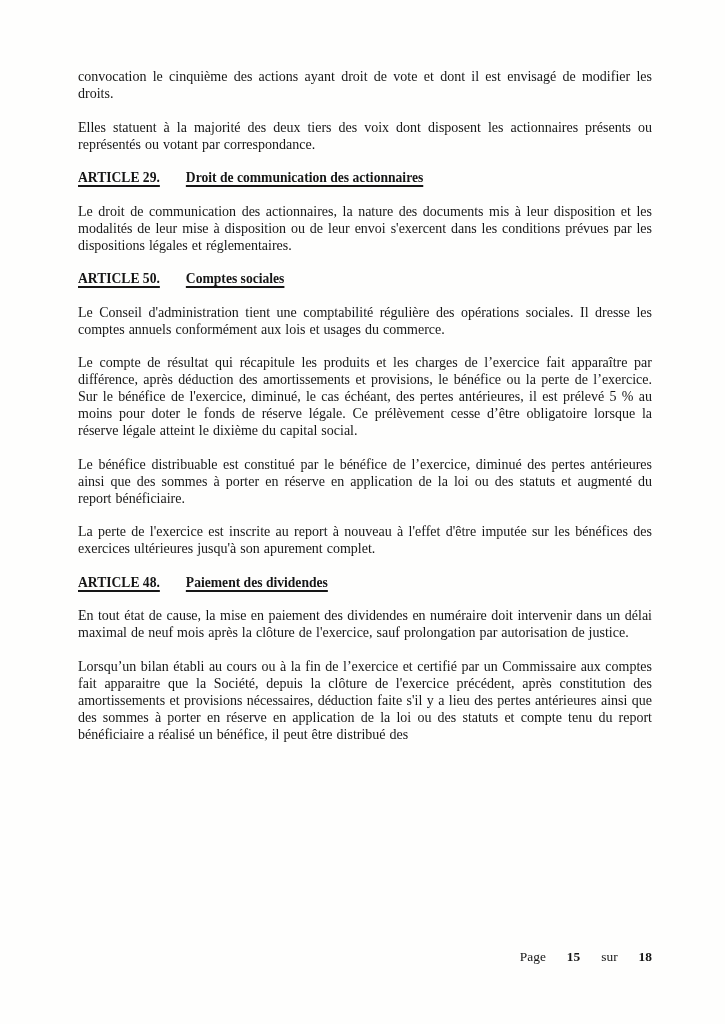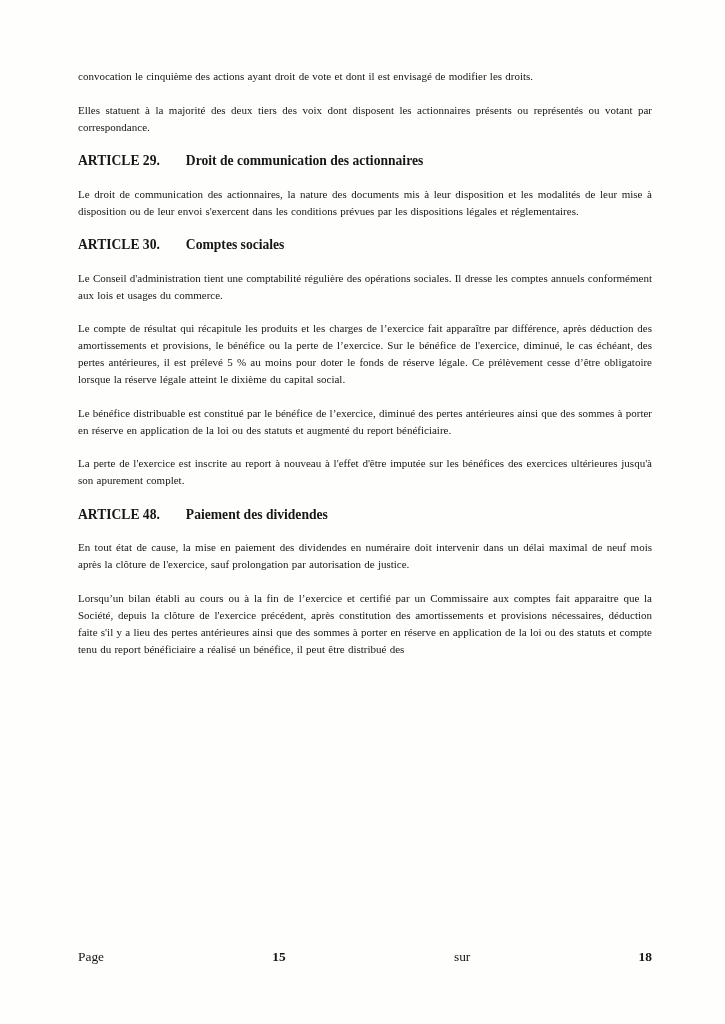--- a/index.html
+++ b/index.html
@@ -21,49 +21,50 @@
     background: #fefefd;
   }
   .text-column {
     position: absolute;
     left: 78px;
     top: 68px;
     width: 574px;
   }
   .para {
     margin: 0 0 16.5px 0;
-    font-size: 11px;
+    font-size: 14px;
     line-height: 17px;
     text-align: justify;
     text-align-last: left;
     word-spacing: 0.5px;
   }
   .article-heading {
     margin: 0 0 16.5px 0;
     font-size: 13.6px;
     line-height: 17px;
     font-weight: bold;
     text-align: left;
   }
   .article-label,
   .article-title {
+    text-decoration: underline;
     text-decoration-thickness: 1.5px;
     text-underline-offset: 3px;
   }
   .article-title {
     margin-left: 26px;
   }
   .page-footer {
     position: absolute;
     left: 78px;
     top: 948px;
     width: 574px;
     display: flex;
-    justify-content: space-between;
-    gap: 3px;
+    justify-content: flex-end;
+    gap: 21px;
     font-size: 13.4px;
     line-height: 17px;
   }
   .page-footer .num {
     font-weight: bold;
   }
 </style>
 </head>
 <body>
 
@@ -71,21 +72,21 @@
   <div class="text-column">
 
     <p class="para">convocation le cinquième des actions ayant droit de vote et dont il est envisagé de modifier les droits.</p>
 
     <p class="para">Elles statuent à la majorité des deux tiers des voix dont disposent les actionnaires présents ou représentés ou votant par correspondance.</p>
 
     <h2 class="article-heading"><span class="article-label">ARTICLE 29.</span><span class="article-title">Droit de communication des actionnaires</span></h2>
 
     <p class="para">Le droit de communication des actionnaires, la nature des documents mis à leur disposition et les modalités de leur mise à disposition ou de leur envoi s'exercent dans les conditions prévues par les dispositions légales et réglementaires.</p>
 
-    <h2 class="article-heading"><span class="article-label">ARTICLE 30.</span><span class="article-title">Comptes sociales</span></h2>
+    <h2 class="article-heading"><span class="article-label">ARTICLE 50.</span><span class="article-title">Comptes sociales</span></h2>
 
     <p class="para">Le Conseil d'administration tient une comptabilité régulière des opérations sociales. Il dresse les comptes annuels conformément aux lois et usages du commerce.</p>
 
 
     <p class="para">Le compte de résultat qui récapitule les produits et les charges de l’exercice fait apparaître par différence, après déduction des amortissements et provisions, le bénéfice ou la perte de l’exercice. Sur le bénéfice de l'exercice, diminué, le cas échéant, des pertes antérieures, il est prélevé 5 % au moins pour doter le fonds de réserve légale. Ce prélèvement cesse d’être obligatoire lorsque la réserve légale atteint le dixième du capital social.</p>
 
     <p class="para">Le bénéfice distribuable est constitué par le bénéfice de l’exercice, diminué des pertes antérieures ainsi que des sommes à porter en réserve en application de la loi ou des statuts et augmenté du report bénéficiaire.</p>
 
 
 

